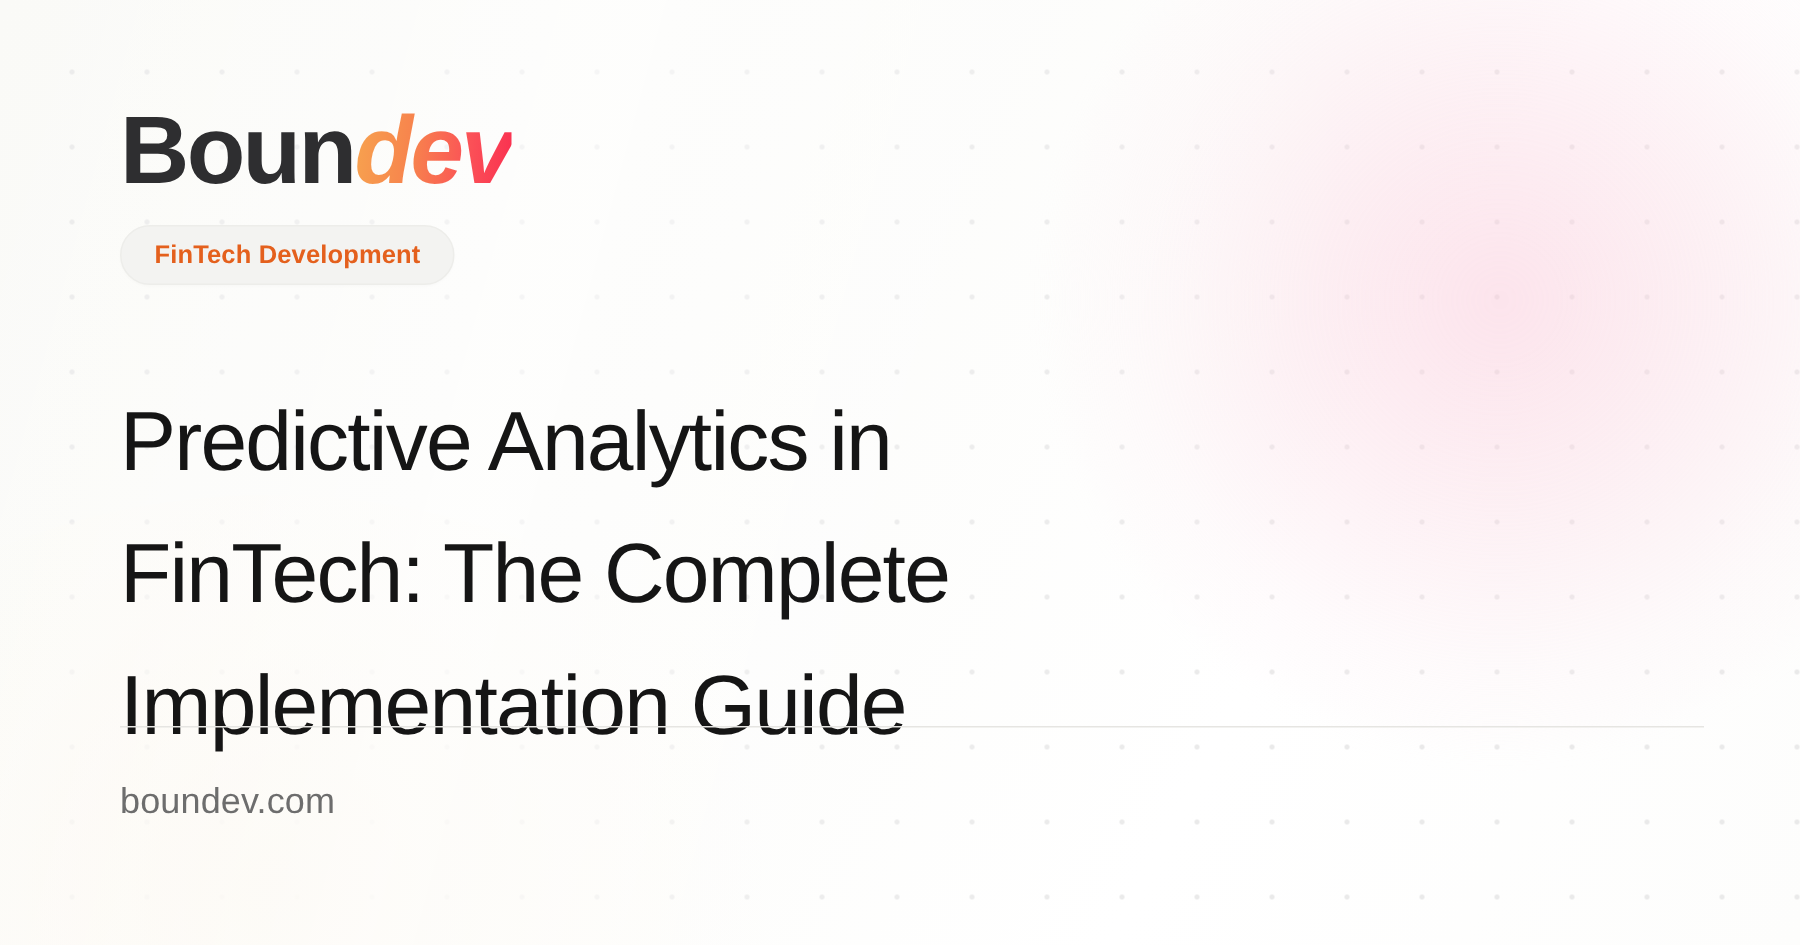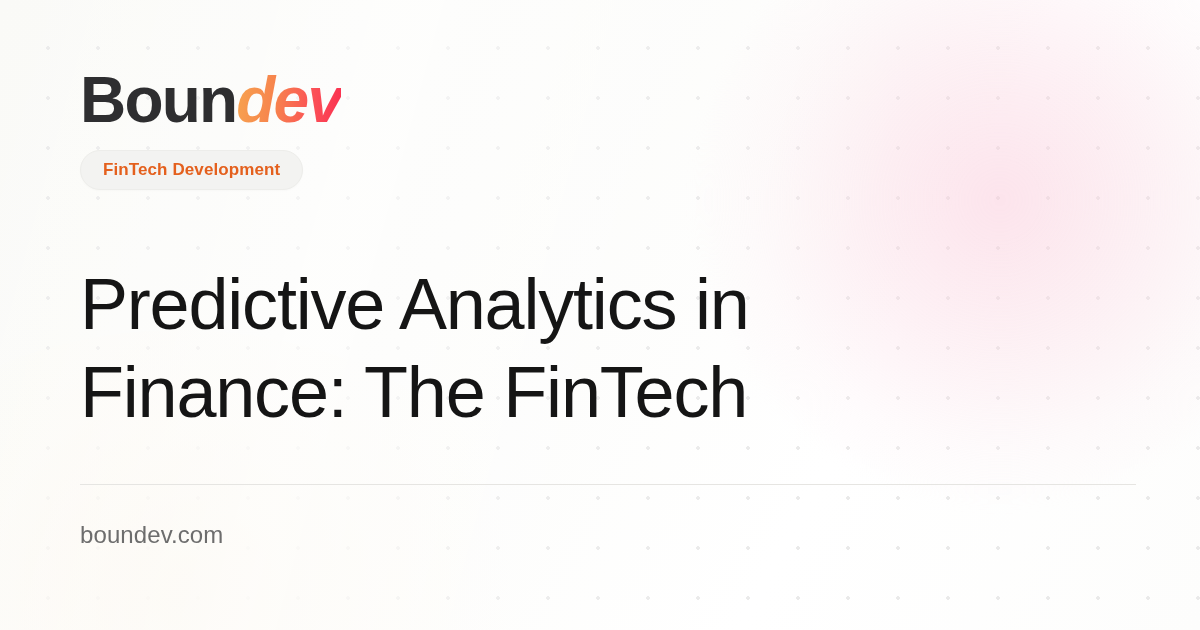--- a/index.html
+++ b/index.html
@@ -132,21 +132,21 @@
     letter-spacing: 0.1px;
     white-space: nowrap;
   }
 
   
   .headline {
     position: absolute;
     left: 0;
     top: 212px;
     width: 880px;
-    font-size: 72px;
+    font-size: 56px;
     font-weight: 400;
     line-height: 88px;
     letter-spacing: -1.2px;
     color: #151515;
   }
   .headline-line {
     display: block;
     white-space: nowrap;
   }
 
@@ -186,21 +186,22 @@
     <div class="logo">
       <span class="logo-bound">Boun</span><span class="logo-dev">dev</span>
     </div>
 
     <div class="badge">
       <span class="badge-label">FinTech Development</span>
     </div>
 
     <h1 class="headline">
       <span class="headline-line">Predictive Analytics in</span>
-      <span class="headline-line">Finance: The FinTech</span>
+      <span class="headline-line">FinTech: The Complete</span>
+      <span class="headline-line">Implementation Guide</span>
     </h1>
 
     <div class="divider"></div>
 
     <div class="site-url">boundev.com</div>
 
   </div>
 </div>
 
 </body></html>

